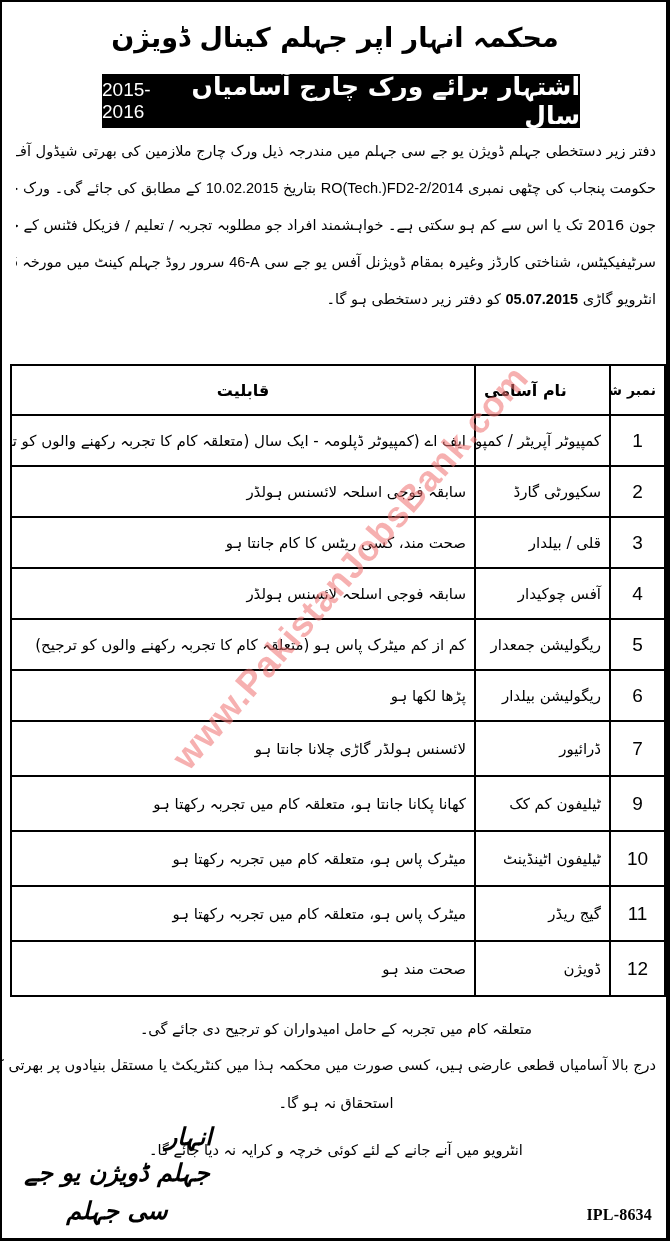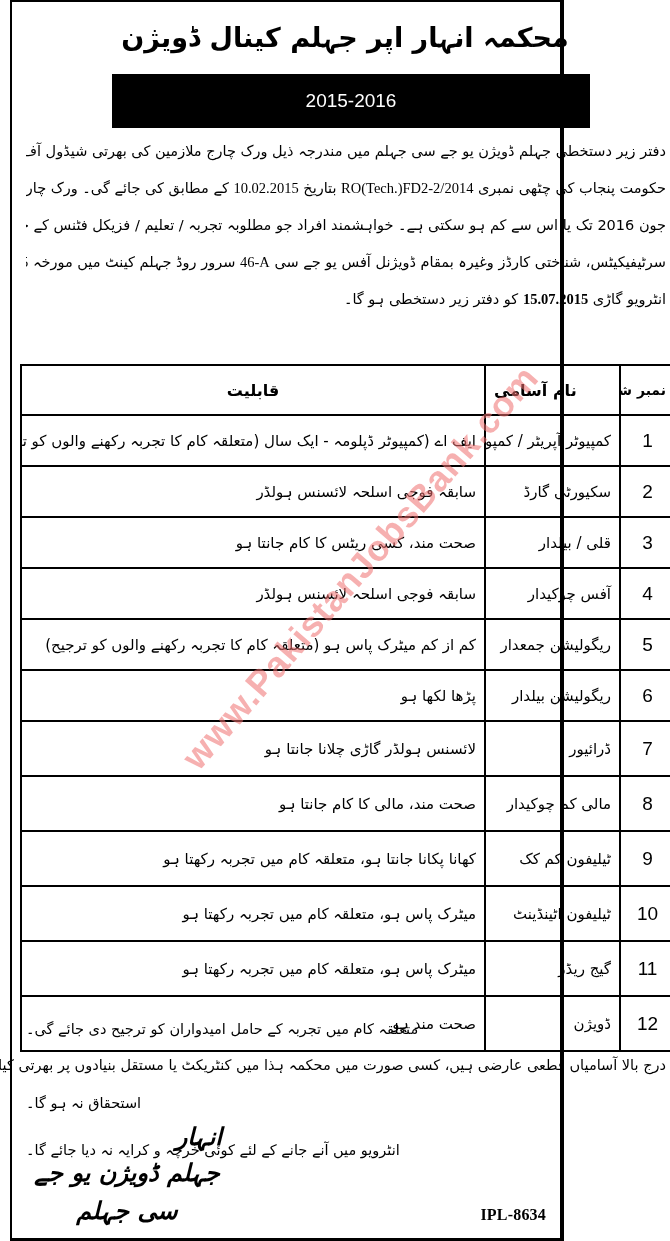--- a/index.html
+++ b/index.html
@@ -1,59 +1,59 @@
 <!DOCTYPE html>
 <html><head>
   <meta charset="utf-8">
   <style>
     html, body { margin: 0; padding: 0; background: #ffffff; }
     body { width: 670px; height: 1241px; position: relative; overflow: hidden; font-family: "DejaVu Sans", sans-serif; color: #000; }
     .page {
-      position: absolute; left: 10px; top: 0; width: 554px; height: 1241px; box-sizing: border-box;
+      position: absolute; left: 0; top: 0; width: 670px; height: 1241px; box-sizing: border-box;
       border-top: 2px solid #000; border-left: 2px solid #000; border-right: 4px solid #000; border-bottom: 3px solid #000;
     }
     .urdu { direction: rtl; unicode-bidi: embed; font-family: "DejaVu Sans", sans-serif; }
     .dept-title {
       position: absolute; top: 16px; left: 0; width: 666px; text-align: center;
       font-size: 27px; font-weight: bold; line-height: 40px;
     }
     .banner {
       position: absolute; left: 100px; top: 72px; width: 478px; height: 54px; background: #000; color: #fff;
       display: flex; align-items: center; justify-content: center; gap: 10px;
       font-size: 25px; font-weight: bold;
     }
     .banner .year { direction: ltr; font-family: "Liberation Sans", sans-serif; font-size: 19px; font-weight: normal; }
     .para {
       position: absolute; left: 14px; width: 640px; text-align: justify; text-align-last: right;
       font-size: 14.5px; line-height: 37px;
     }
     .para1 { top: 131px; }
     .para-line { display: block; height: 37px; overflow: hidden; white-space: nowrap; text-align: right; }
-    .ltr { direction: ltr; unicode-bidi: isolate; font-family: Liberation Serif, serif; }
+    .ltr { direction: ltr; unicode-bidi: isolate; font-family: Liberation Sans, sans-serif; }
     .bold { font-weight: bold; }
 
     table.posts {
       position: absolute; left: 8px; top: 362px; width: 654px; border-collapse: collapse;
       table-layout: fixed;
     }
     table.posts td, table.posts th {
       border: 2px solid #000; padding: 4px 8px; font-size: 15px; font-weight: normal;
       overflow: hidden; white-space: nowrap;
     }
     table.posts th { height: 40px; font-weight: bold; font-size: 16px; }
     table.posts th.c-qual { text-align: center; }
     table.posts th.c-post { text-align: left; }
     table.posts th.c-sn { text-align: center; font-size: 14px; }
     table.posts td.c-qual { text-align: right; direction: rtl; }
     table.posts td.c-post { text-align: right; direction: rtl; }
     table.posts td.c-sn { text-align: center; font-family: "Liberation Sans", sans-serif; font-size: 19px; direction: ltr; }
     tr.r-a td { height: 41px; }
     tr.r-b td { height: 45px; }
 
-    .notes { position: absolute; left: 14px; width: 640px; font-size: 14.5px; text-align: left; white-space: nowrap; }
+    .notes { position: absolute; left: 14px; width: 640px; font-size: 14.5px; text-align: center; white-space: nowrap; }
     .note1 { top: 1012px; line-height: 30px; }
     .note2 { top: 1048px; line-height: 30px; }
     .note3 { top: 1086px; line-height: 30px; }
     .note4 { top: 1133px; line-height: 30px; }
 
     .signature {
       position: absolute; left: 20px; top: 1118px; width: 190px; text-align: center;
       font-weight: bold; font-style: italic;
     }
     .sig-line1 { font-size: 24px; line-height: 34px; }
@@ -73,20 +73,21 @@
     }
   </style>
 </head>
 <body>
 
 <div class="page">
 
   <div class="dept-title urdu">محکمہ انہار اپر جہلم کینال ڈویژن</div>
 
   <div class="banner urdu">
+    <span>اشتہار برائے ورک چارج آسامیاں سال</span>
     <span class="year">2015-2016</span>
   </div>
 
   <div class="para para1 urdu">
     <span class="para-line">دفتر زیر دستخطی جہلم ڈویژن یو جے سی جہلم میں مندرجہ ذیل ورک چارج ملازمین کی بھرتی شیڈول آف ویجز ریٹس 2015 جو کہ فنانس ڈیپارٹمنٹ</span>
     <span class="para-line">
       <span>حکومت پنجاب کی چٹھی نمبری</span>
       <span class="ltr">RO(Tech.)FD2-2/2014</span>
       <span>بتاریخ</span>
       <span class="ltr">10.02.2015</span>
@@ -95,21 +96,21 @@
     <span class="para-line">جون 2016 تک یا اس سے کم ہو سکتی ہے۔ خواہشمند افراد جو مطلوبہ تجربہ / تعلیم / فزیکل فٹنس کے حامل ہوں۔ درخواستیں بمعہ مصدقہ نقول</span>
     <span class="para-line">
       <span>سرٹیفیکیٹس، شناختی کارڈز وغیرہ بمقام ڈویژنل آفس یو جے سی</span>
       <span class="ltr">46-A</span>
       <span>سرور روڈ جہلم کینٹ میں مورخہ</span>
       <span class="ltr">14.07.2015</span>
       
     </span>
     <span class="para-line">
       <span>انٹرویو گاڑی</span>
-      <span class="ltr bold">15.07.2015</span>
+      <span class="ltr bold">05.07.2015</span>
       <span>کو دفتر زیر دستخطی ہو گا۔</span>
     </span>
   </div>
 
   <table class="posts">
     <colgroup>
       <col style="width:464px">
       <col style="width:135px">
       <col style="width:55px">
     </colgroup>
@@ -150,25 +151,20 @@
         <td class="c-qual urdu">پڑھا لکھا ہو</td>
         <td class="c-post urdu">ریگولیشن بیلدار</td>
         <td class="c-sn">6</td>
       </tr>
       <tr class="r-b">
         <td class="c-qual urdu">لائسنس ہولڈر گاڑی چلانا جانتا ہو</td>
         <td class="c-post urdu">ڈرائیور</td>
         <td class="c-sn">7</td>
       </tr>
       <tr class="r-b">
-        <td class="c-qual urdu">صحت مند، مالی کا کام جانتا ہو</td>
-        <td class="c-post urdu">مالی کم چوکیدار</td>
-        <td class="c-sn">8</td>
-      </tr>
-      <tr class="r-b">
         <td class="c-qual urdu">کھانا پکانا جانتا ہو، متعلقہ کام میں تجربہ رکھتا ہو</td>
         <td class="c-post urdu">ٹیلیفون کم کک</td>
         <td class="c-sn">9</td>
       </tr>
       <tr class="r-b">
         <td class="c-qual urdu">میٹرک پاس ہو، متعلقہ کام میں تجربہ رکھتا ہو</td>
         <td class="c-post urdu">ٹیلیفون اٹینڈینٹ</td>
         <td class="c-sn">10</td>
       </tr>
       <tr class="r-b">

